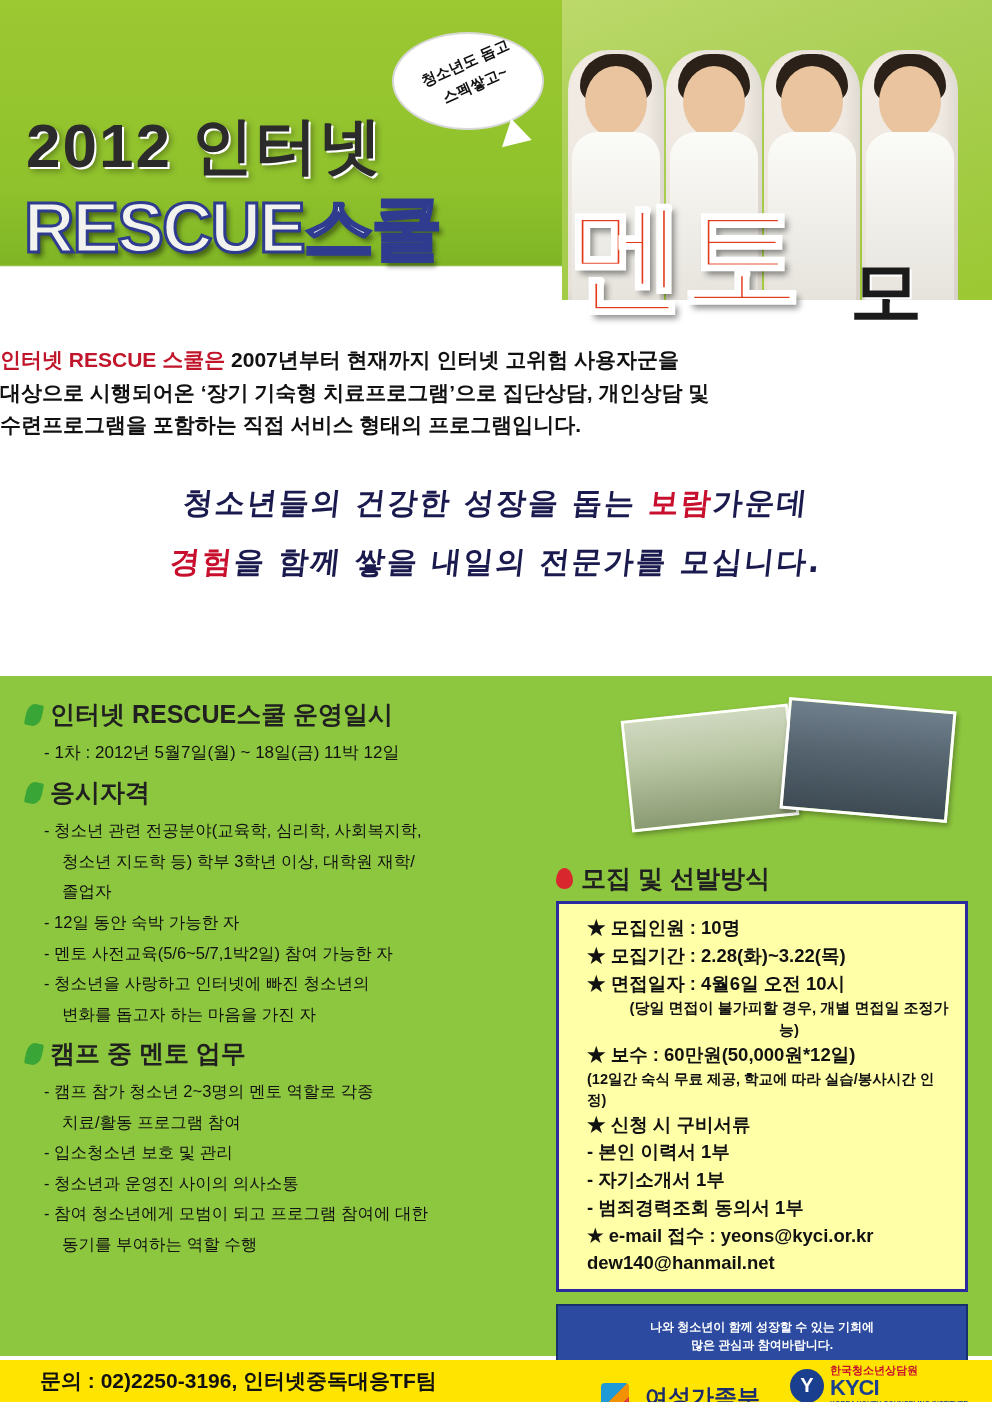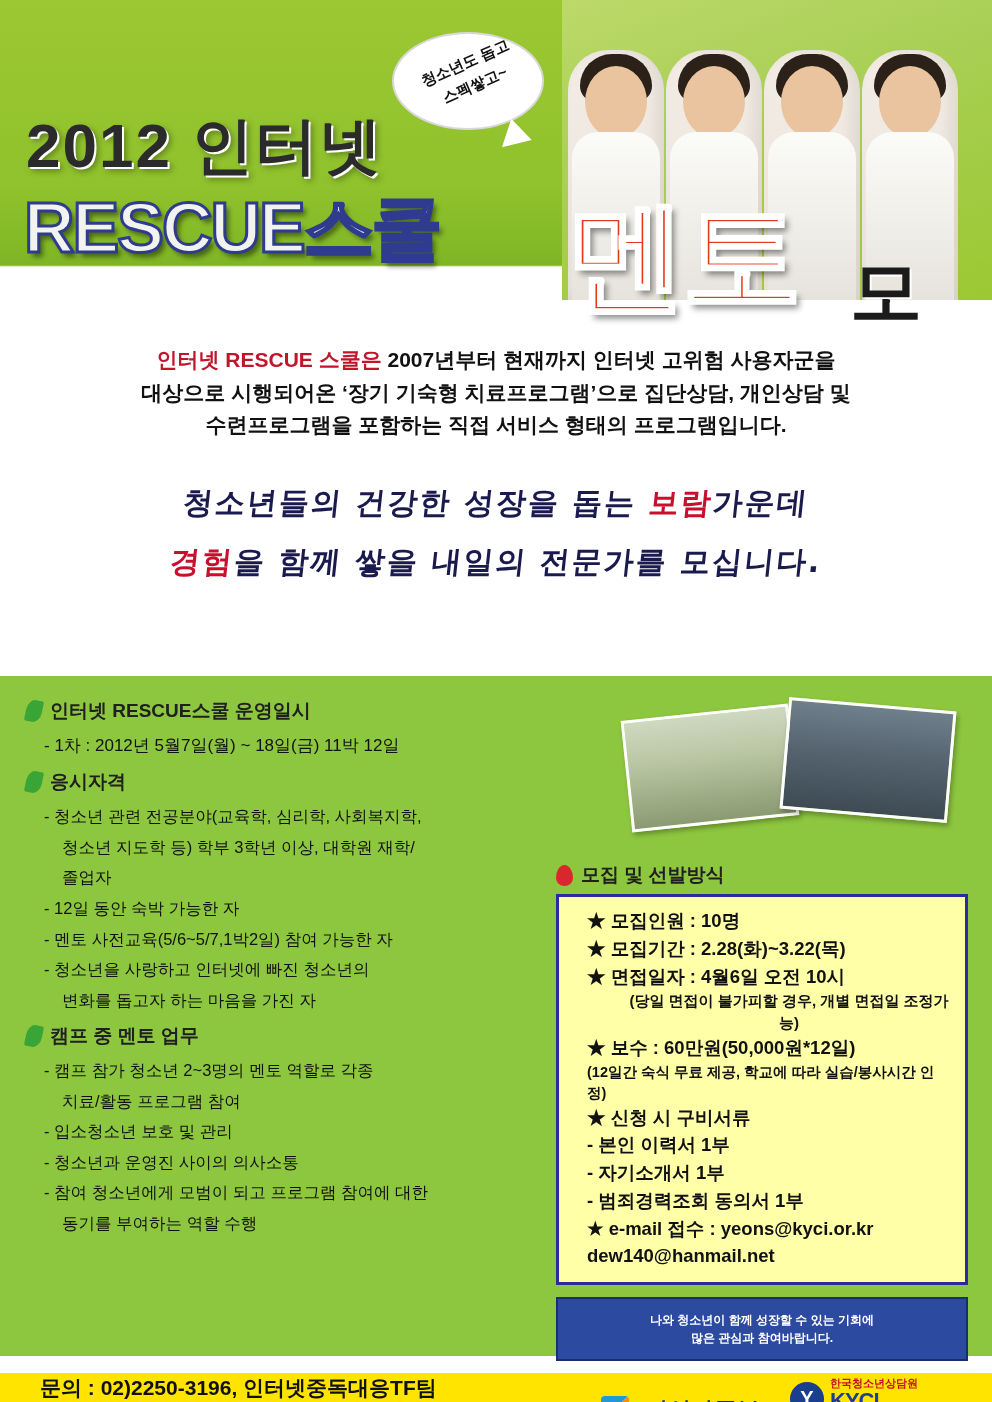--- a/index.html
+++ b/index.html
@@ -99,21 +99,20 @@
   .title4 {
     position:absolute; left: 850px; top: 244px;
     font-size: 72px; font-weight: bold; color:#1b1b1b;
     text-shadow: 2px 2px 0 #fff;
     z-index: 6;
   }
 
   
   .intro {
     position:absolute; top: 344px; left:0; width: 992px;
-    text-align:center;
   }
   .intro p {
     margin: 0; line-height: 1.55;
     font-size: 21px; color:#111; font-weight: bold;
   }
   .intro p .red { color:#c0152a; }
 
   .handwrite {
     position:absolute; top: 486px; left: 0; width: 992px; text-align:center;
   }
@@ -129,21 +128,21 @@
   .body-green {
     position:absolute; top: 676px; left: 0; width: 992px; height: 680px;
     background: #8cc63e;
     background: linear-gradient(to bottom,#8dc63f,#8dc63f);
   }
   .col-left { position:absolute; left: 26px; top: 14px; width: 520px; }
   .col-right{ position:absolute; left: 556px; top: 14px; width: 412px; }
 
   .sec-head {
     display:flex; align-items:center; gap:8px;
-    font-size: 19px; font-weight:bold; color:#202020;
+    font-size: 25px; font-weight:bold; color:#202020;
     margin-top: 8px; margin-bottom: 6px;
   }
   .leaf {
     width: 16px; height: 22px;
     background: #39a536;
     border-radius: 50% 10% 50% 10%;
     transform: rotate(12deg);
     flex: 0 0 auto;
   }
   .drop {
@@ -190,21 +189,21 @@
     margin-top: 12px;
     background: #2b4aa0;
     border: 2px solid #16306e;
     color:#ffffff; text-align:center;
     padding: 12px 8px;
     font-size: 12px; font-weight: bold; line-height: 1.5;
   }
 
   
   .footer {
-    position:absolute; bottom:0; left:0; width:992px; height: 29px;
+    position:absolute; bottom:0; left:0; width:992px; height: 42px;
     background: #ffe400;
     display:flex; align-items:center;
   }
   .footer-txt {
     margin-left: 40px; font-size: 21px; font-weight:bold; color:#111;
   }
   .logo1 { position:absolute; left: 560px; top: 22px; display:flex; align-items:center; gap:16px;padding-left:41px; }
   .logo1 .mark {
     width: 28px; height: 30px; border-radius: 4px;
     background: linear-gradient(135deg,#1f9ad6 0%, #1f9ad6 45%, #f39200 45%, #f39200 72%, #e03a3e 72%);

